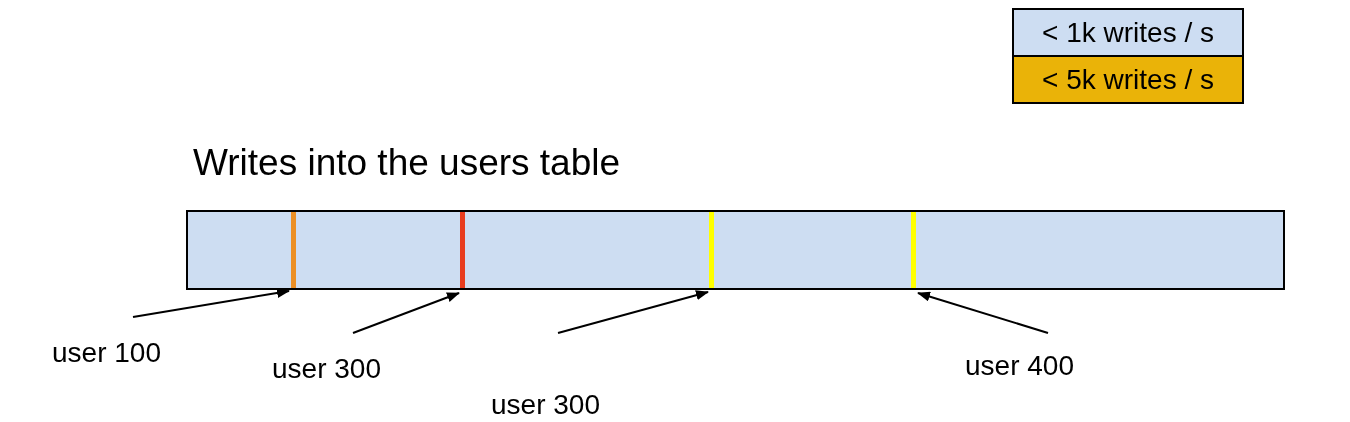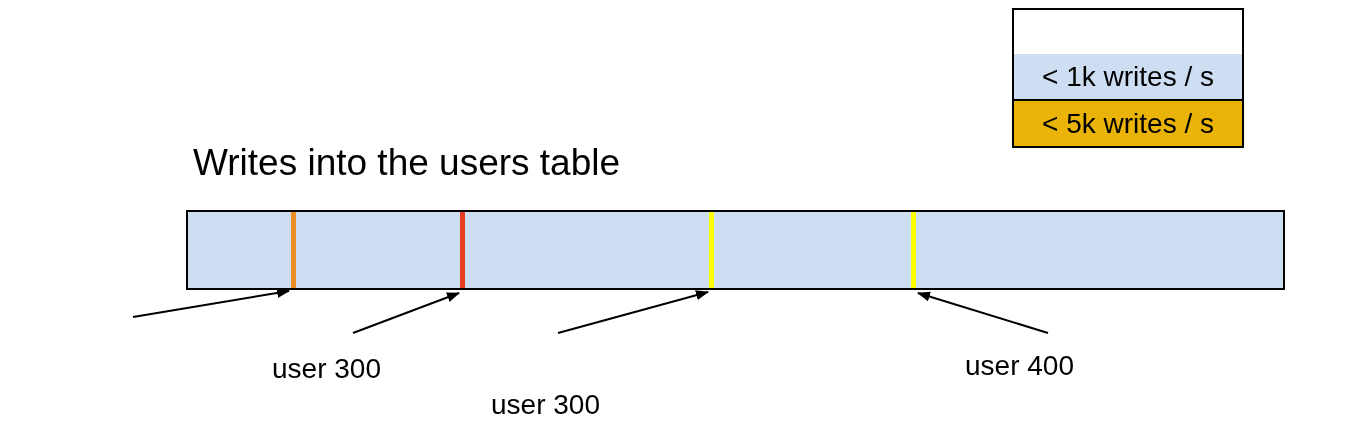--- a/index.html
+++ b/index.html
@@ -85,21 +85,21 @@
   .user-label-4 { left: 965px; top: 349px; }
 </style>
 </head>
 <body>
 
 <div class="canvas">
 
   <div class="diagram-title">Writes into the users table</div>
 
   <div class="legend">
-    <div class="legend-row" style="background-color: rgb(205, 221, 242); margin-top: 44px;">
+    <div class="legend-row" style="background-color: rgb(205, 221, 242);">
       <span>&lt; 1k writes / s</span>
     </div>
     <div class="legend-row" style="background-color: #eab308;">
       <span>&lt; 5k writes / s</span>
     </div>
   </div>
 
   <div class="users-bar" style="background-color: rgb(205, 221, 242);">
       <div class="marker" style="left: 103px; background-color: rgb(236, 143, 37);"></div>
       <div class="marker" style="left: 272px; background-color: rgb(232, 60, 31);"></div>
@@ -112,17 +112,18 @@
       <marker id="ah" markerWidth="13" markerHeight="10" refX="12" refY="5" orient="auto" markerUnits="userSpaceOnUse">
         <path d="M0,0 L13,5 L0,10 z" fill="#000000"></path>
       </marker>
     </defs>
     <line x1="133" y1="317" x2="289" y2="291" stroke="#000000" stroke-width="2" marker-end="url(#ah)"></line>
     <line x1="353" y1="333" x2="459" y2="293" stroke="#000000" stroke-width="2" marker-end="url(#ah)"></line>
     <line x1="558" y1="333" x2="708" y2="292" stroke="#000000" stroke-width="2" marker-end="url(#ah)"></line>
     <line x1="1048" y1="333" x2="918" y2="293" stroke="#000000" stroke-width="2" marker-end="url(#ah)"></line>
   </svg>
 
+  <div class="user-label user-label-1">user 100</div>
   <div class="user-label user-label-2">user 300</div>
   <div class="user-label user-label-3">user 300</div>
   <div class="user-label user-label-4">user 400</div>
 
 </div>
 
 </body></html>

